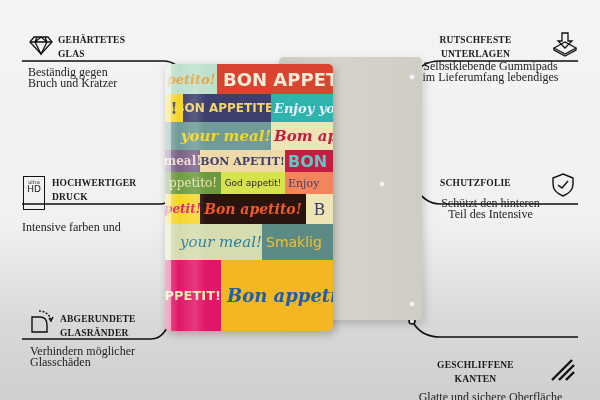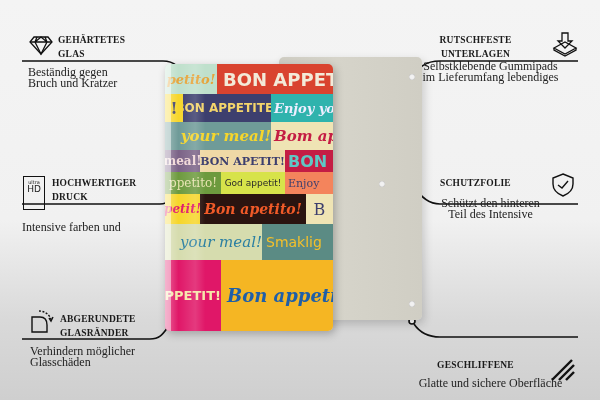--- a/index.html
+++ b/index.html
@@ -155,20 +155,21 @@
     <svg viewBox="0 0 26 26">
         <g stroke="#111" stroke-width="2.4">
           <path d="M2 24 L22 4"></path>
           <path d="M9 24 L24 9"></path>
           <path d="M16 24 L24 16"></path>
         </g>
         <path d="M24 2 V24 H2" fill="none" stroke="#111" stroke-width="0"></path>
       </svg>
   </span>
   <div class="title">GESCHLIFFENE</div>
+  <div class="title">KANTEN</div>
   <div class="desc" style="margin-top:6px">
     <div>Glatte und sichere Oberfläche</div>
   </div>
 </div>
 
 <div class="back-plate">
   <span class="hole" style="left:130px; top:17px;"></span>
   <span class="hole" style="left:100px; top:124px;"></span>
   <span class="hole" style="left:130px; top:244px;"></span>
 </div>

